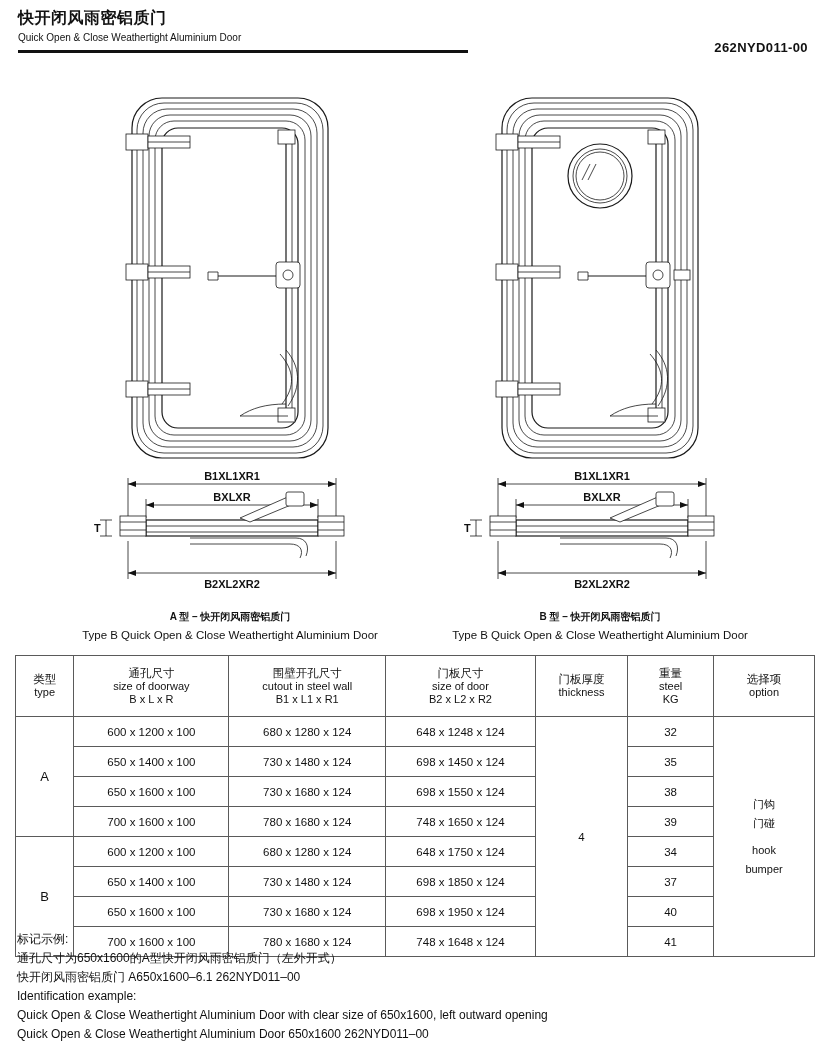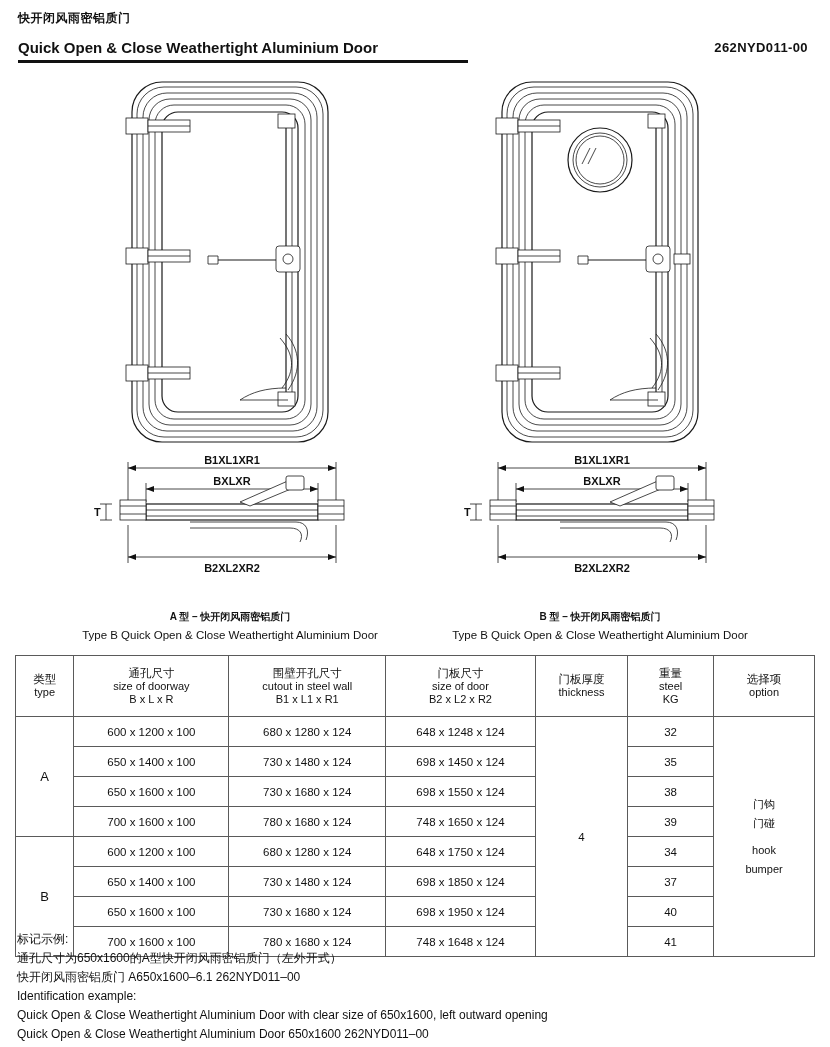--- a/index.html
+++ b/index.html
@@ -8,28 +8,28 @@
     background:#ffffff;
     font-family:"Liberation Sans", sans-serif;
     color:#111;
     position:relative;
     overflow:hidden;
   }
   .page{position:relative;width:830px;height:1047px;}
 
   
   .header{position:absolute;left:18px;top:8px;}
-  .title-cn{font-size:12px;font-weight:bold;letter-spacing:0.5px;line-height:20px;font-family:Liberation Serif, serif;}
-  .title-en{font-size:15px;font-weight:bold;line-height:20px;margin-top:10px;}
+  .title-cn{font-size:16px;font-weight:bold;letter-spacing:0.5px;line-height:20px;font-family:Liberation Serif, serif;}
+  .title-en{font-size:10px;font-weight:normal;line-height:20px;margin-top:0;}
   .title-rule{width:450px;height:3px;background:#111;margin-top:2px;}
   .doc-code{position:absolute;right:22px;top:40px;font-size:13px;font-weight:bold;letter-spacing:0.4px;}
 
   
   .drawings{position:absolute;left:0;top:70px;width:830px;height:575px;}
-  .dwg{position:absolute;top:0;}
+  .dwg{position:absolute;top:16px;}
   .dwg.left{left:90px;}
   .dwg.right{left:460px;}
 
   .caption{position:absolute;text-align:center;width:360px;font-size:12px;}
   .cap-cn{font-weight:bold;font-size:10px;}
   .cap-en{font-size:11.5px;margin-top:5px;}
 
   
   table.spec{
     position:absolute;left:15px;top:655px;

